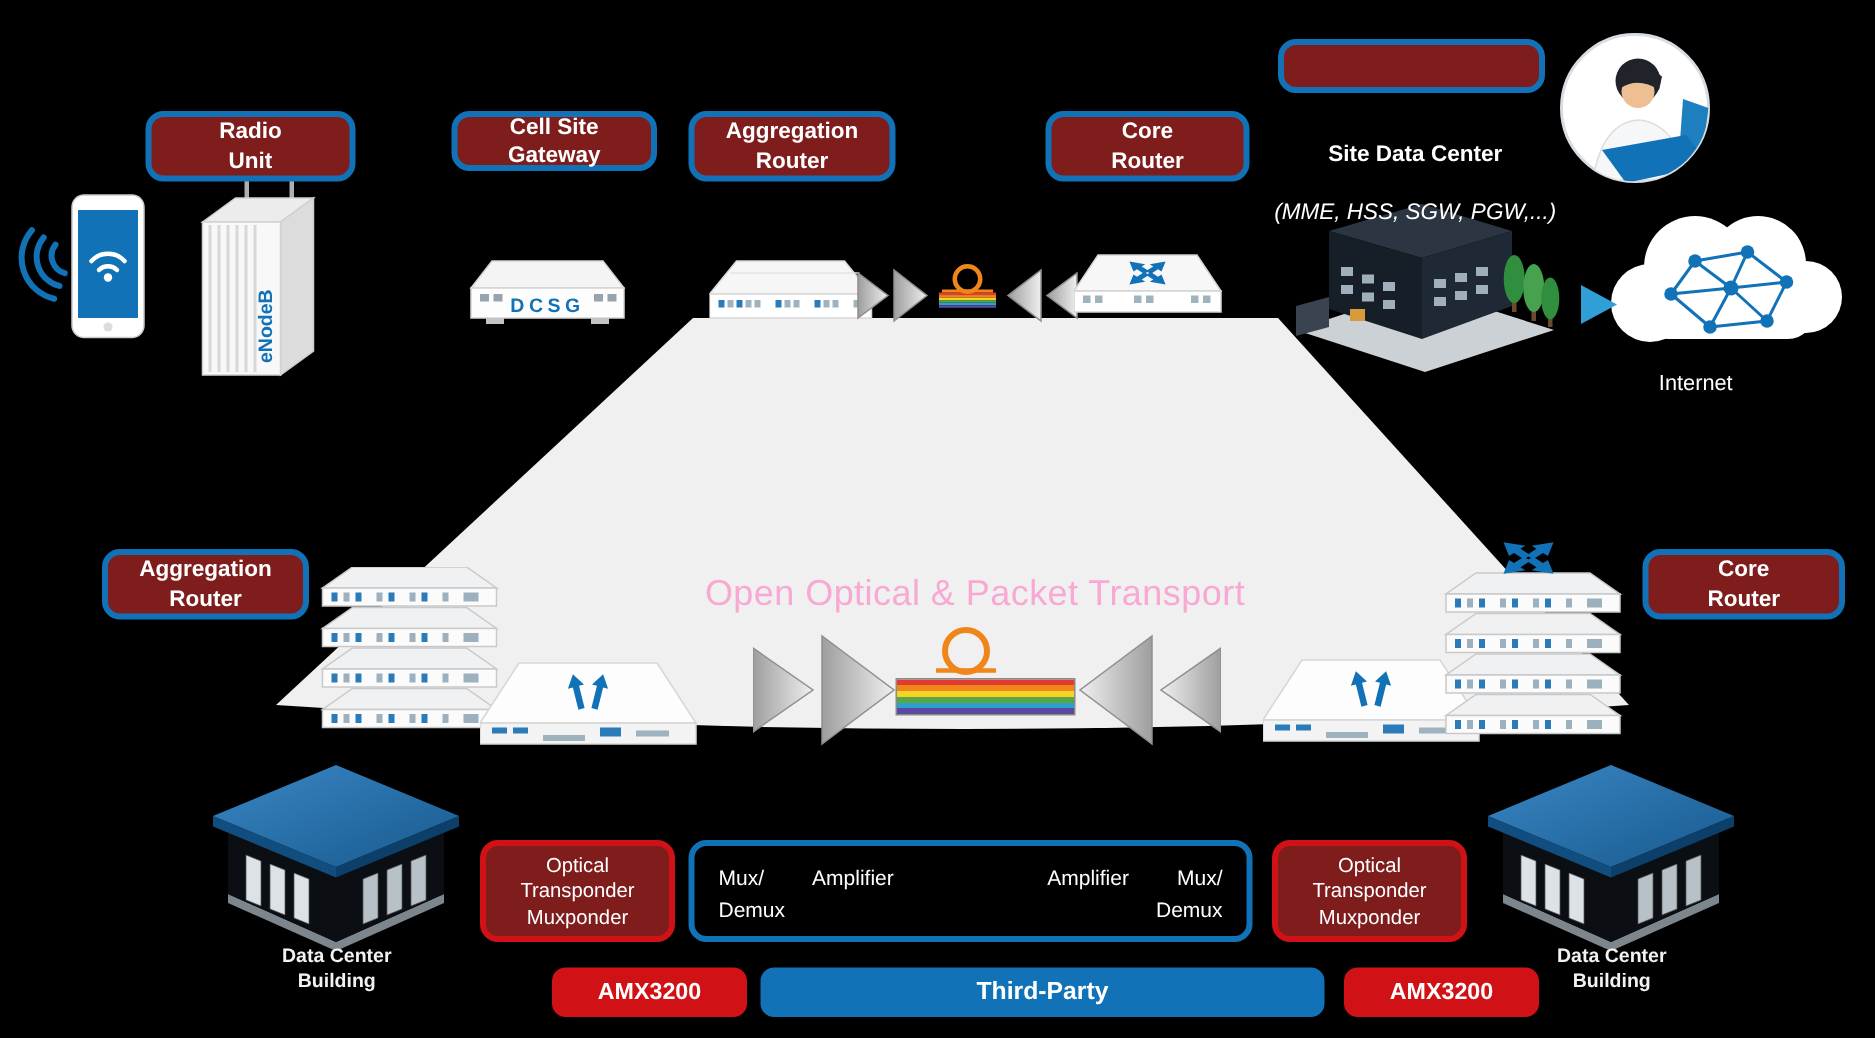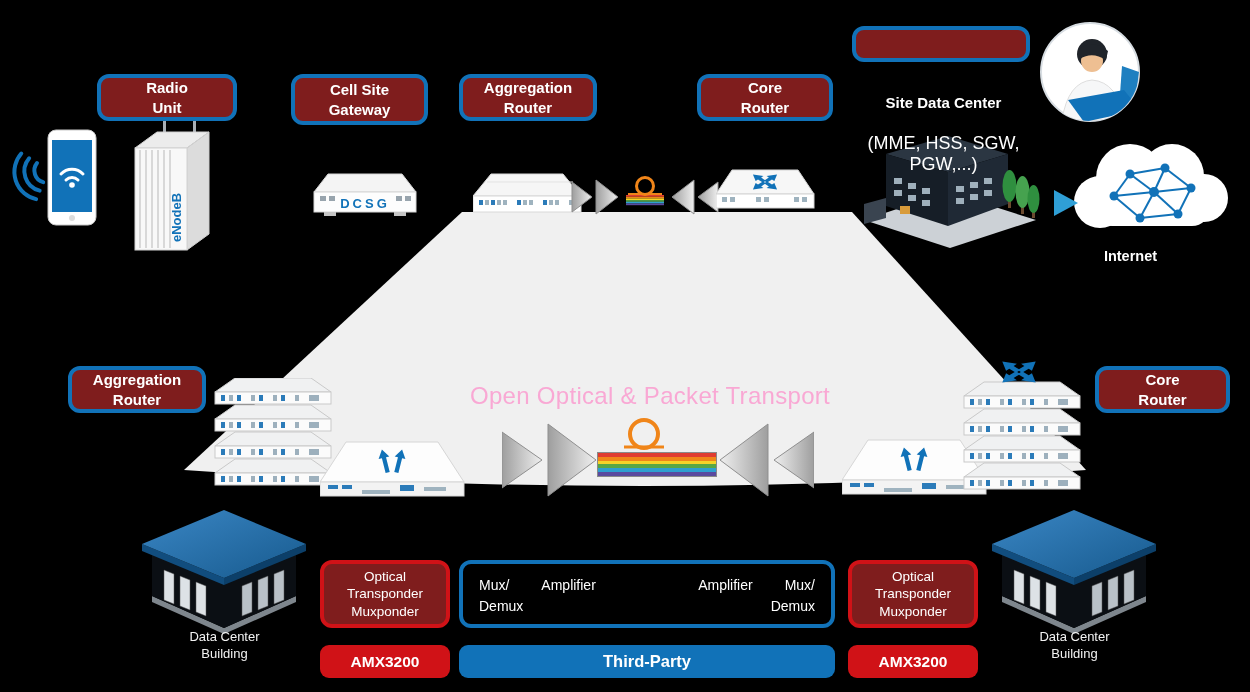--- a/index.html
+++ b/index.html
@@ -16,31 +16,31 @@
   .lblbox{
     position:absolute;box-sizing:border-box;
     border:4px solid var(--blue);border-radius:12px;background:#7f1d1d;
     color:#fff;font-weight:600;font-size:15px;line-height:1.28;
     display:flex;align-items:center;justify-content:center;text-align:center;
     white-space:pre-line;z-index:5;
   }
   .lblbox.red{border-color:var(--red);font-size:13.5px;font-weight:500;}
   .fillbox{
     position:absolute;box-sizing:border-box;border-radius:9px;color:#fff;
-    display:flex;align-items:center;justify-content:center;font-weight:700;z-index:5;
+    display:flex;align-items:center;justify-content:center;font-weight:700;z-index:5;margin-left:48px;
   }
   .main-title{
     position:absolute;left:375px;top:382px;width:550px;text-align:center;
     font-size:24px;font-weight:500;color:#f9a8d4;letter-spacing:.3px;z-index:4;
   }
   .wtext{position:absolute;color:#fff;text-align:center;white-space:pre-line;z-index:5;}
   .cdc-title{font-size:15px;font-weight:700;line-height:1.25;}
-  .cdc-sub{font-size:18px;font-weight:400;margin-top:2px;}
-  .bldg-lbl{font-size:13px;font-weight:400;line-height:1.3;color:#f2f2f2;}
-  .inet-lbl{font-size:14.5px;font-weight:700;}
+  .cdc-sub{font-size:15px;font-weight:400;margin-top:2px;font-style:italic;}
+  .bldg-lbl{font-size:13px;font-weight:700;line-height:1.3;color:#f2f2f2;}
+  .inet-lbl{font-size:14.5px;font-weight:400;}
   .tp-box{
     position:absolute;box-sizing:border-box;border:4px solid var(--blue);
     border-radius:12px;background:#000;color:#fff;z-index:5;
     display:flex;align-items:flex-start;column-gap:18px;
     padding:11px 16px 0 16px;font-size:14px;font-weight:500;line-height:1.5;
   }
   .tp-box .spacer{flex:1;}
   .tp-muxdemux{white-space:pre-line;}
   .tp-muxdemux.right{text-align:right;}
   .dev{position:absolute;z-index:3;}
@@ -108,21 +108,21 @@
       <line x1="765" y1="121" x2="765" y2="180"></line>
       <line x1="300" y1="470" x2="250" y2="536"></line>
       <line x1="948" y1="470" x2="1048" y2="536"></line>
       <line x1="390" y1="500" x2="388" y2="562"></line>
       <line x1="912" y1="500" x2="914" y2="562"></line>
     </g>
   </svg>
 
   <div class="lblbox" style="left:97px;top:74px;width:140px;height:47px"><span>Radio
 Unit</span></div>
-  <div class="lblbox" style="left:291px;top:74px;width:137px;height:51px"><span>Cell Site
+  <div class="lblbox" style="left:301px;top:74px;width:137px;height:40px"><span>Cell Site
 Gateway</span></div>
   <div class="lblbox" style="left:459px;top:74px;width:138px;height:47px"><span>Aggregation
 Router</span></div>
   <div class="lblbox" style="left:697px;top:74px;width:136px;height:47px"><span>Core
 Router</span></div>
   <div class="lblbox" style="left:852px;top:26px;width:178px;height:36px"></div>
 
   <div class="wtext" style="left:836px;top:76px;width:215px">
     <div class="cdc-title">Site Data Center</div>
     <div class="cdc-sub">(MME, HSS, SGW, PGW,...)</div>

